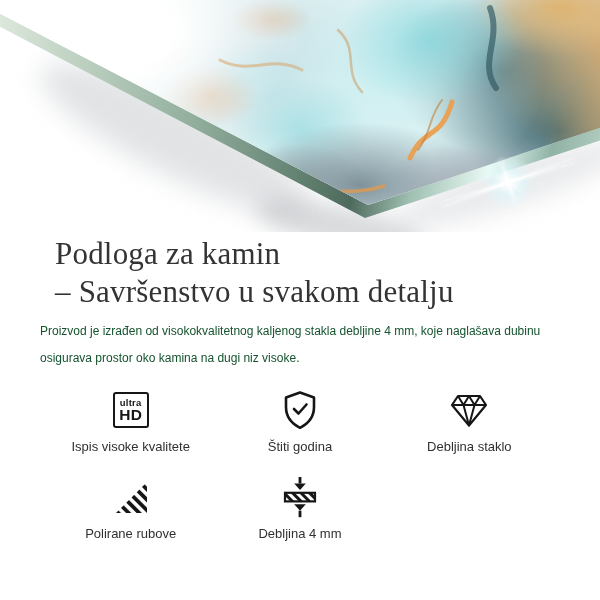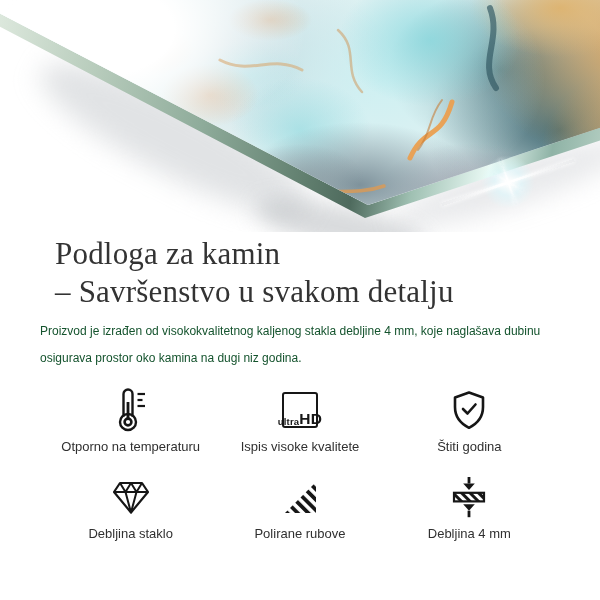--- a/index.html
+++ b/index.html
@@ -58,22 +58,22 @@
   .page-title{margin:3px 0 0;font-family:"Liberation Serif","DejaVu Serif",serif;font-weight:400;
     font-size:31px;line-height:38px;color:#333;letter-spacing:.2px;}
   .page-title span{display:block;margin-left:15px;}
   .intro{margin-top:7px;}
   .intro-line{font-size:12px;line-height:27px;color:#14532d;white-space:nowrap;}
   
   .features{margin:15px 6px 0;display:grid;grid-template-columns:repeat(3,1fr);row-gap:20px;}
   .feature{display:flex;flex-direction:column;align-items:center;}
   .feature-icon{height:46px;display:flex;align-items:center;justify-content:center;color:#161616;}
   .feature-label{margin-top:6px;font-size:13px;color:#303030;white-space:nowrap;}
-  .uhd-box{width:36px;height:36px;border:2.5px solid #161616;border-radius:3px;display:flex;
-    align-items:flex-end;justify-content:center;box-sizing:border-box;}
+  .uhd-box{width:36px;height:36px;border:2.5px solid #161616;border-radius:3px;display:flex;flex-direction:column;
+    align-items:center;justify-content:center;box-sizing:border-box;}
   .uhd-top{font-size:9.5px;font-weight:700;line-height:9px;letter-spacing:.2px;}
   .uhd-bottom{font-size:15.5px;font-weight:800;line-height:15px;letter-spacing:.3px;}
 </style>
 </head>
 <body>
 
 <div class="screen">
 
   <div class="hero">
     <div class="shadow shadow-left"></div>
@@ -98,39 +98,25 @@
     </div>
   </div>
 
   <div class="content">
     <h1 class="page-title">
       <span>Podloga za kamin</span>
       <span>– Savršenstvo u svakom detalju</span>
     </h1>
     <div class="intro">
       <div class="intro-line">Proizvod je izrađen od visokokvalitetnog kaljenog stakla debljine 4 mm, koje naglašava dubinu</div>
-      <div class="intro-line">osigurava prostor oko kamina na dugi niz godina.</div>
+      <div class="intro-line">osigurava prostor oko kamina na dugi niz visoke.</div>
     </div>
 
     <div class="features">
 
-      <div class="feature">
-        <div class="feature-icon">
-          <svg width="34" height="46" viewBox="0 0 34 46" fill="none" stroke="#161616">
-            <path d="M9.5 29.5 V7 a4.5 4.5 0 0 1 9 0 V29.5" stroke-width="2.4"></path>
-            <circle cx="14" cy="35" r="8" stroke-width="2.4"></circle>
-            <circle cx="14" cy="35" r="3.4" stroke-width="2.6"></circle>
-            <line x1="14" y1="31.5" x2="14" y2="15" stroke-width="2.8"></line>
-            <line x1="23.5" y1="7" x2="31" y2="7" stroke-width="2.2"></line>
-            <line x1="23.5" y1="13" x2="28.5" y2="13" stroke-width="2.2"></line>
-            <line x1="23.5" y1="19" x2="31" y2="19" stroke-width="2.2"></line>
-          </svg>
-        </div>
-        <div class="feature-label">Otporno na temperaturu</div>
-      </div>
 
       <div class="feature">
         <div class="feature-icon">
           <div class="uhd-box">
             <div class="uhd-top">ultra</div>
             <div class="uhd-bottom">HD</div>
           </div>
         </div>
         <div class="feature-label">Ispis visoke kvalitete</div>
       </div>

